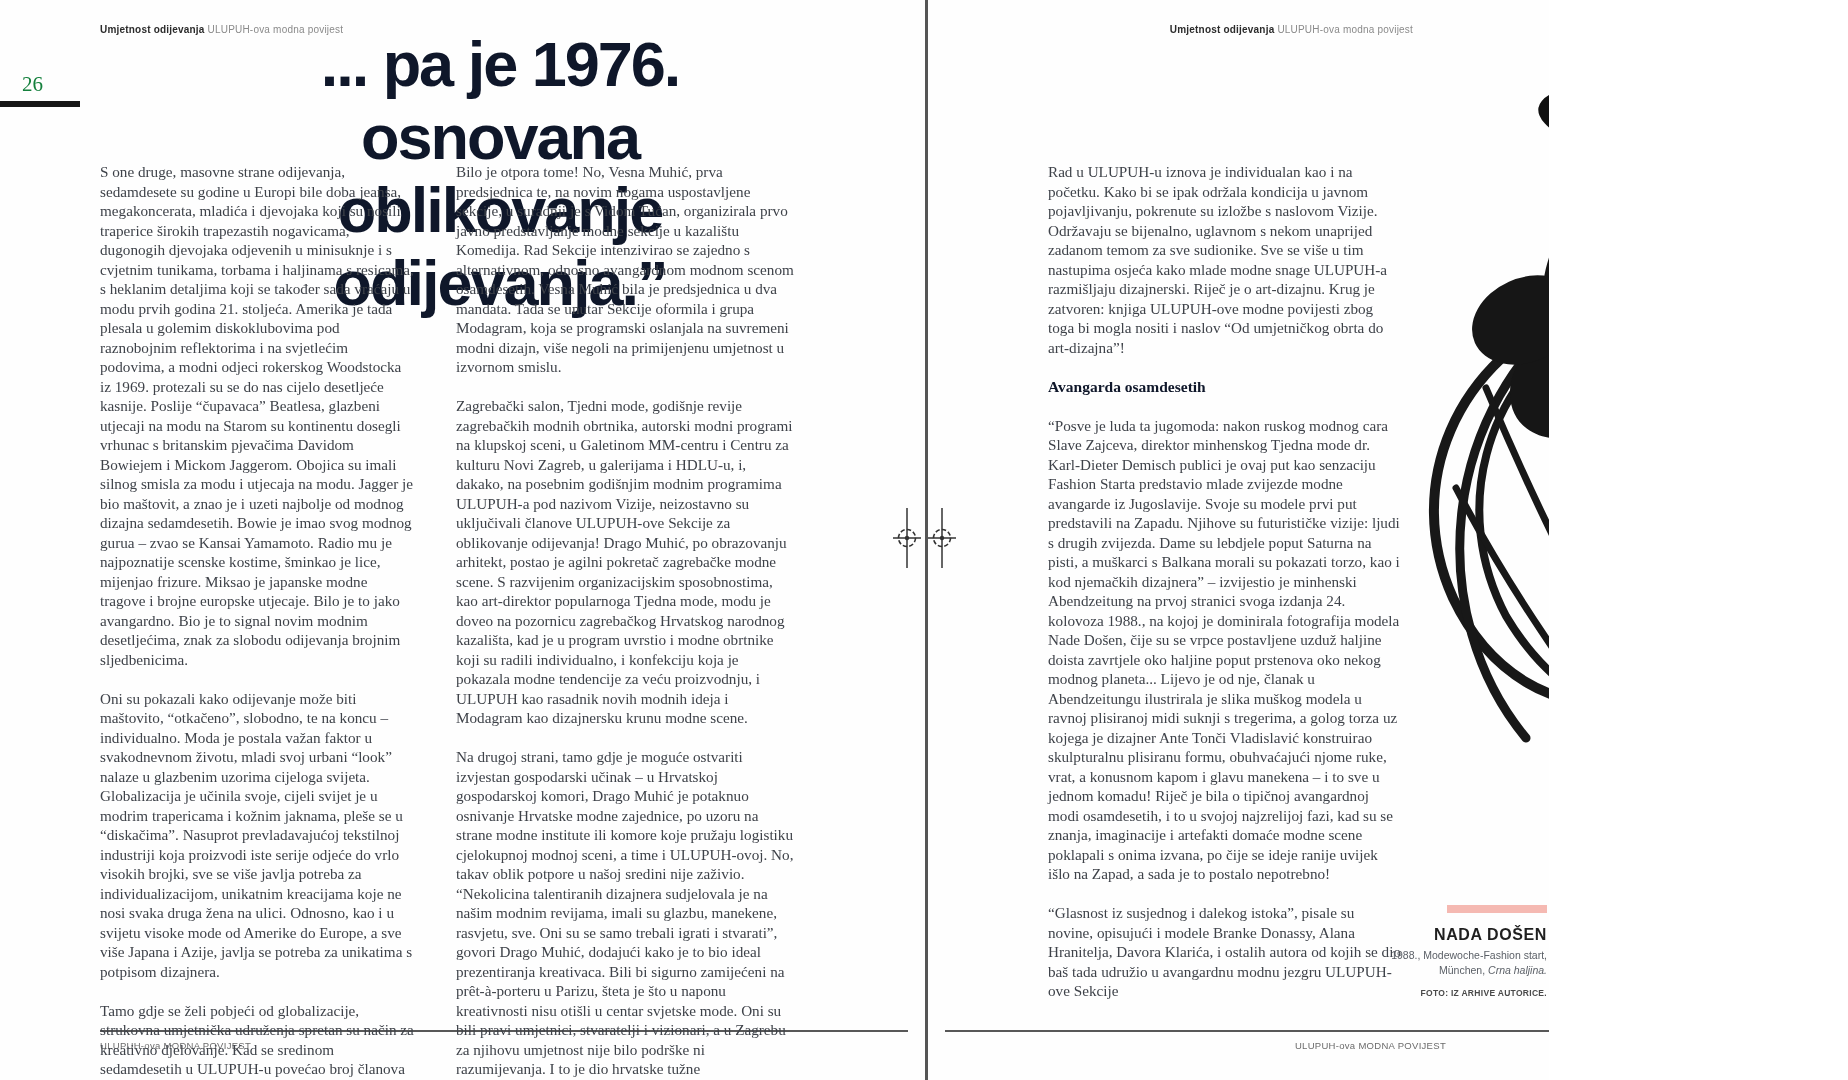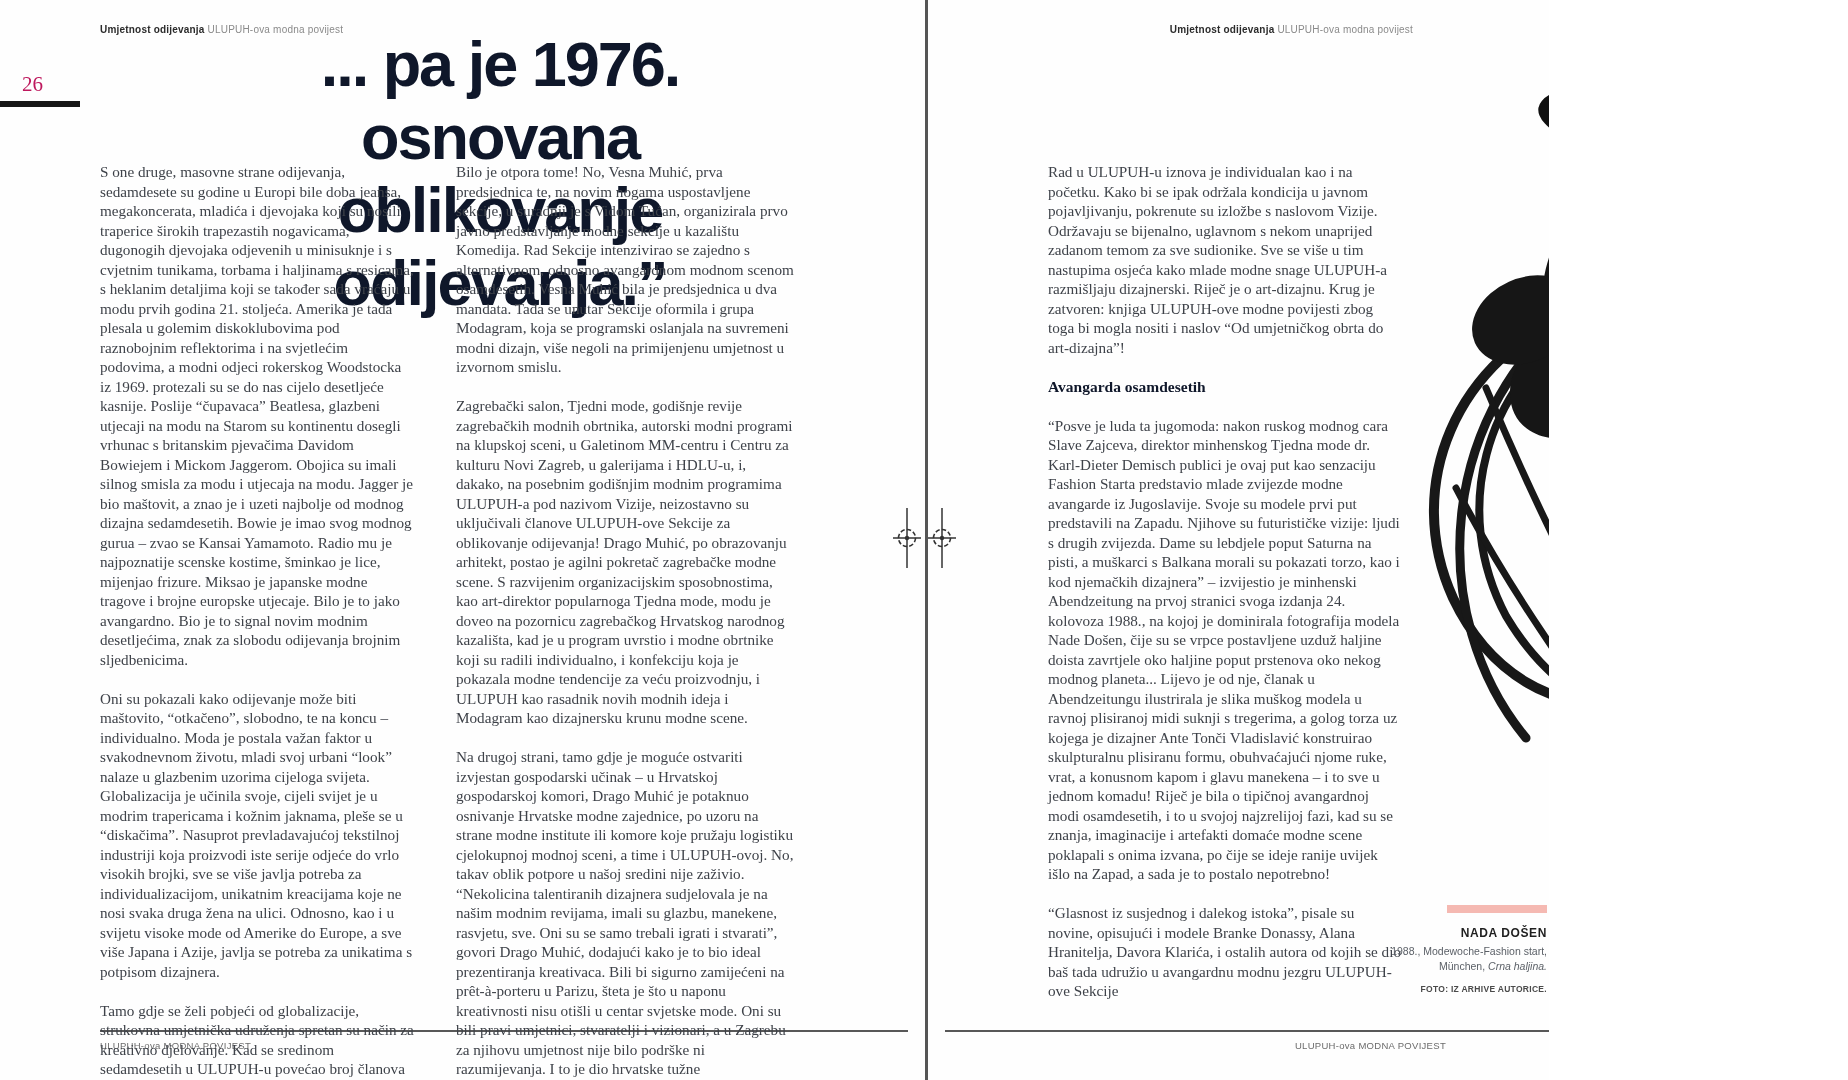--- a/index.html
+++ b/index.html
@@ -7,21 +7,21 @@
           font-family:"Liberation Serif",serif;color:#3e4249;}
   
   .gutter{position:absolute;left:925px;top:0;width:3px;height:1080px;background:#555;}
   .regmark{position:absolute;width:56px;height:64px;}
   
   .runhead{position:absolute;top:24px;font-family:"Liberation Sans",sans-serif;font-size:10px;
            letter-spacing:.2px;color:#8a8a8a;white-space:nowrap;}
   .runhead b{color:#2b2b2b;font-weight:bold;}
   .runhead.left{left:100px;}
   .runhead.right{right:136px;}
-  .pagenum{position:absolute;font-size:21px;color:#be185d;font-family:"Liberation Serif",serif;}
+  .pagenum{position:absolute;font-size:21px;color:#15803d;font-family:"Liberation Serif",serif;}
   .pagenum.n26{left:22px;top:72px;}
   .pagenum.n27{left:1798px;top:72px;}
   .numrule{position:absolute;height:6px;background:#161616;top:101px;}
   .numrule.r26{left:0;width:80px;}
   .numrule.r27{left:1786px;width:62px;}
   
   .footrule{position:absolute;top:1030px;height:2px;background:#585858;}
   .footrule.fl{left:100px;width:808px;}
   .footrule.fr{left:945px;width:800px;}
   .foottext{position:absolute;top:1040px;font-family:"Liberation Sans",sans-serif;font-size:9.5px;
@@ -37,21 +37,21 @@
   .col p{margin:0 0 19.5px 0;}
   .col h3{margin:0 0 19.5px 0;font-size:15.5px;font-weight:bold;color:#0f172a;}
   .col.c1{left:100px;width:314px;}
   .col.c2{left:456px;width:338px;}
   .col.c3{left:1048px;width:354px;}
   
   .photo{position:absolute;left:1398px;top:58px;width:450px;height:955px;z-index:0;}
   .caption{position:absolute;left:1385px;top:905px;width:162px;text-align:right;z-index:3;
            font-family:"Liberation Sans",sans-serif;}
   .caption .bar{margin-left:auto;width:100px;height:8px;background:#f5b9b2;margin-bottom:13px;}
-  .caption .name{font-size:12px;font-weight:bold;letter-spacing:.6px;color:#1f1f1f;margin-bottom:4px;}
+  .caption .name{font-size:16px;font-weight:bold;letter-spacing:.6px;color:#1f1f1f;margin-bottom:4px;}
   .caption .line{font-size:10.5px;line-height:15px;color:#5a5f66;}
   .caption .credit{font-size:8.5px;font-weight:bold;letter-spacing:.3px;color:#4a4a4a;margin-top:10px;}
 </style>
 </head>
 <body>
 
 <div class="spread">
 
   <div>
     <div class="runhead left"><b>Umjetnost odijevanja</b><span> ULUPUH-ova modna povijest</span></div>

